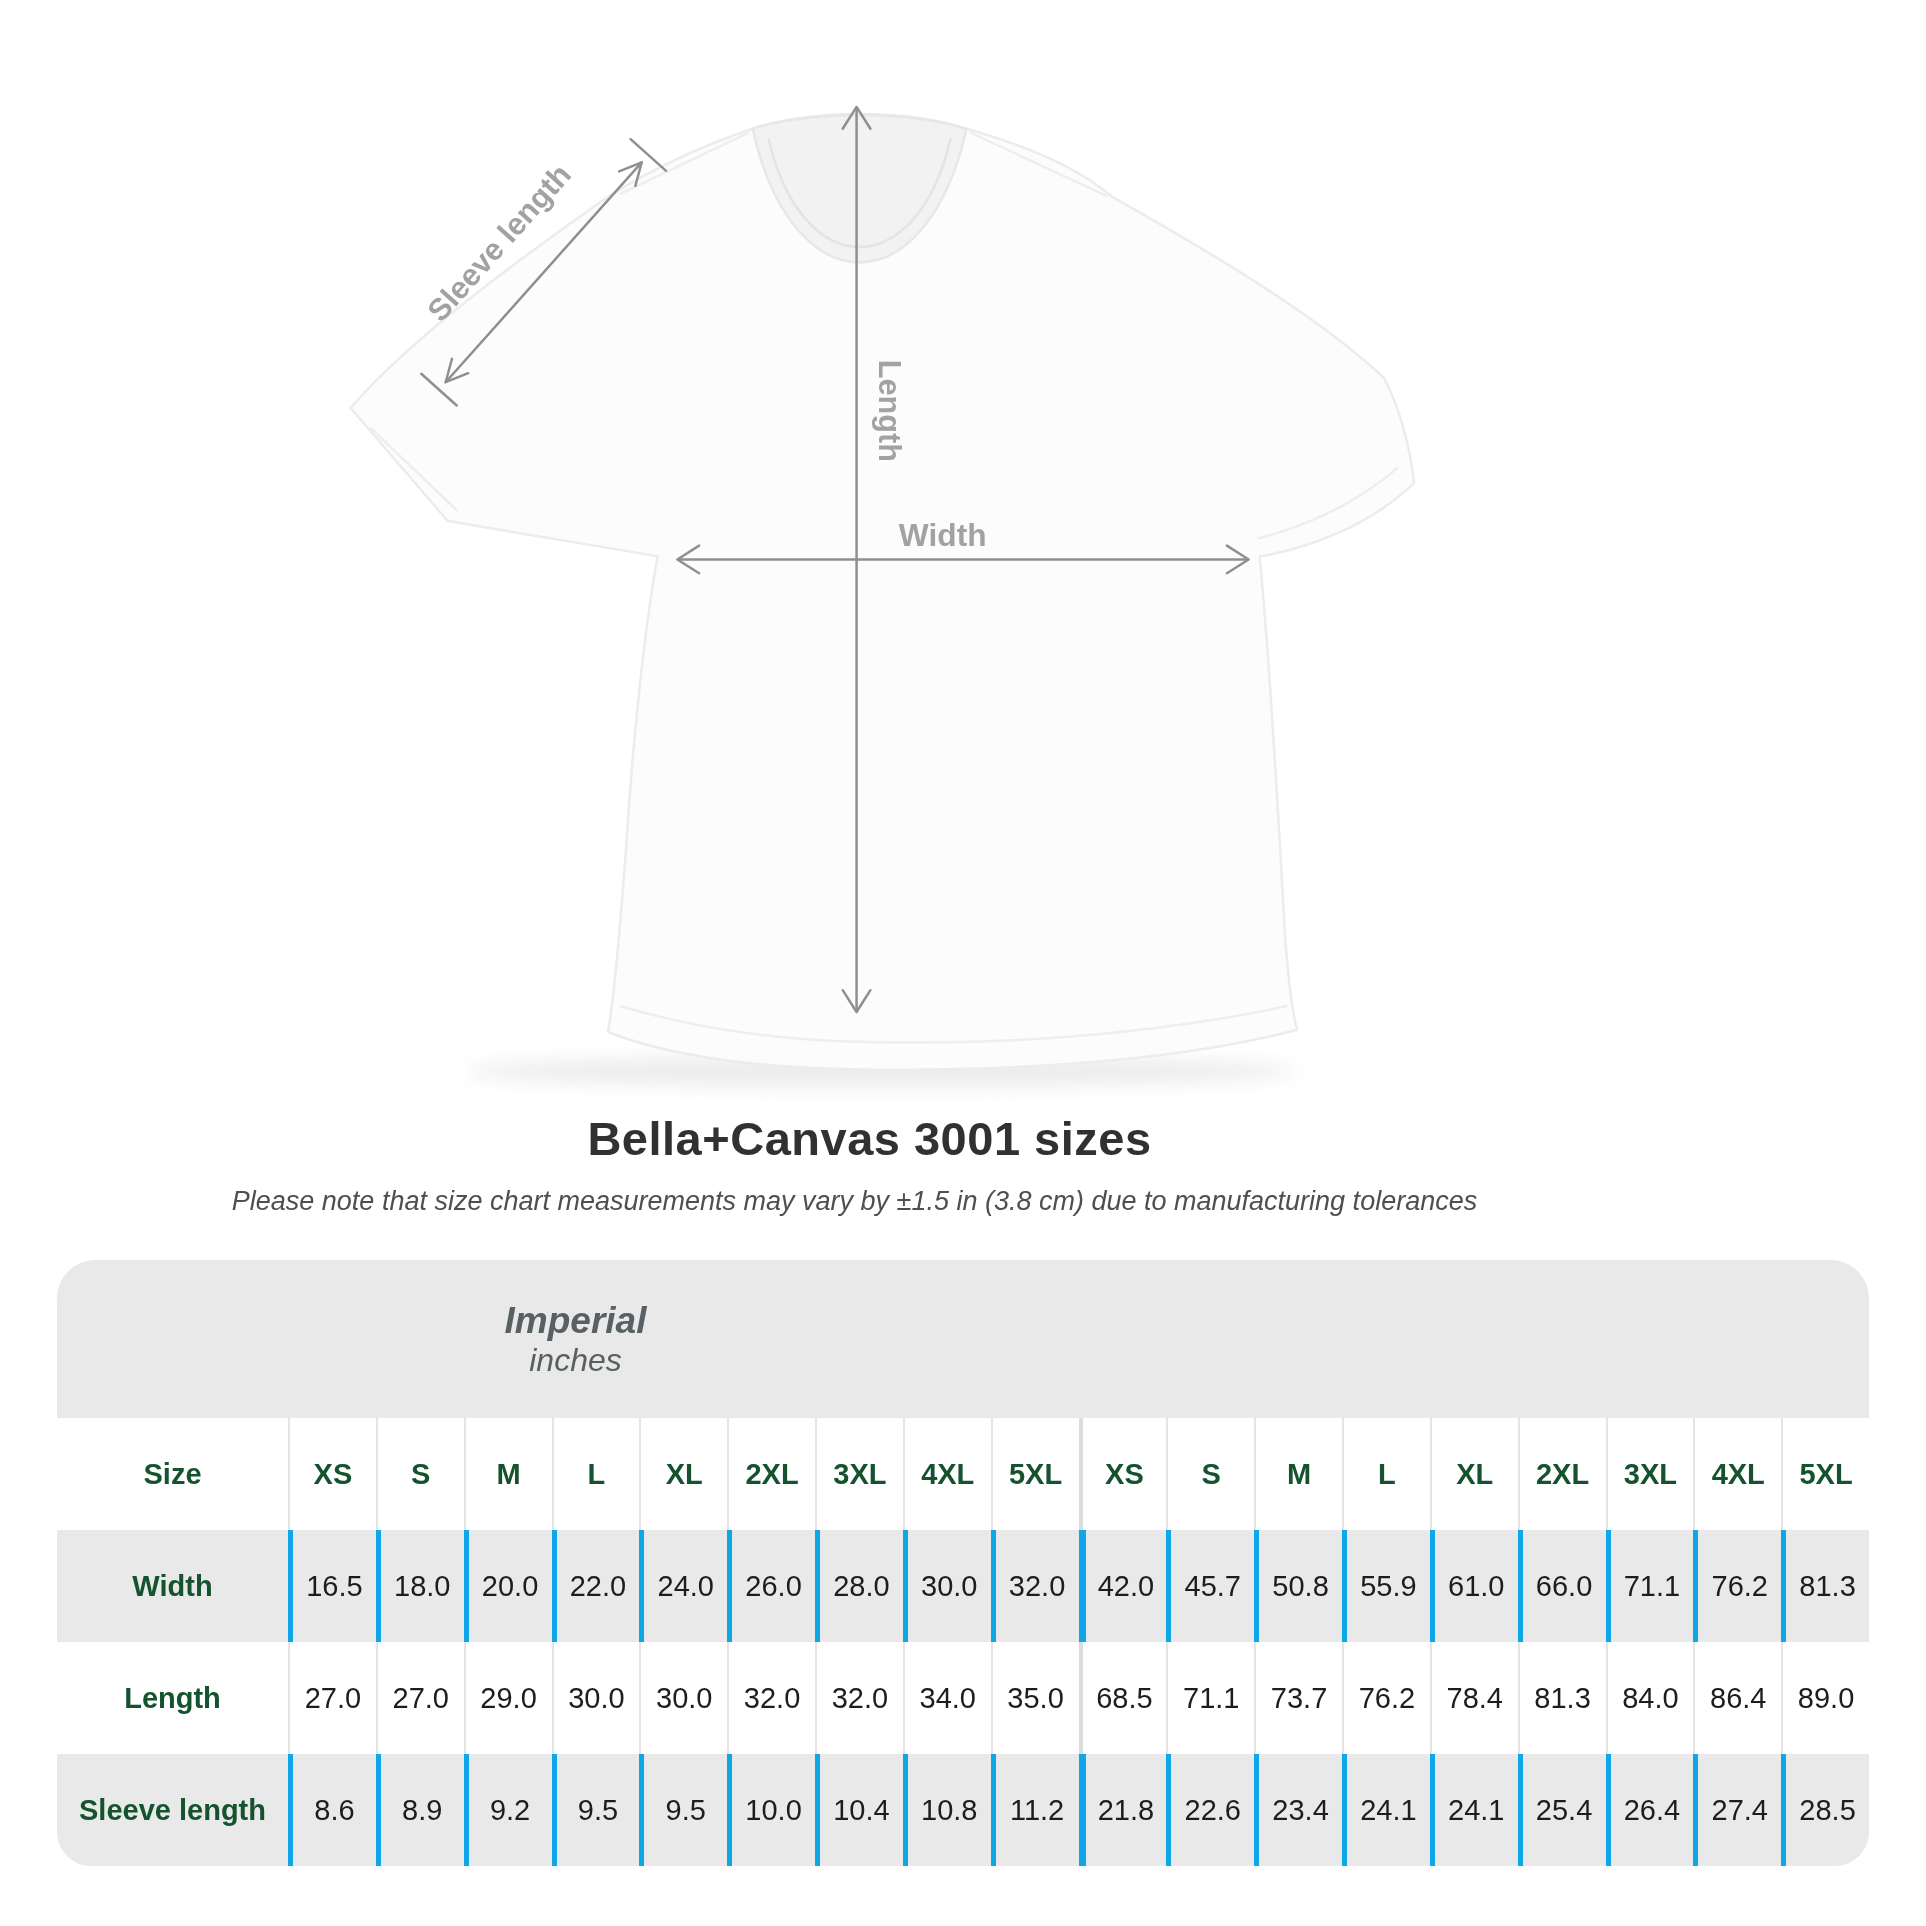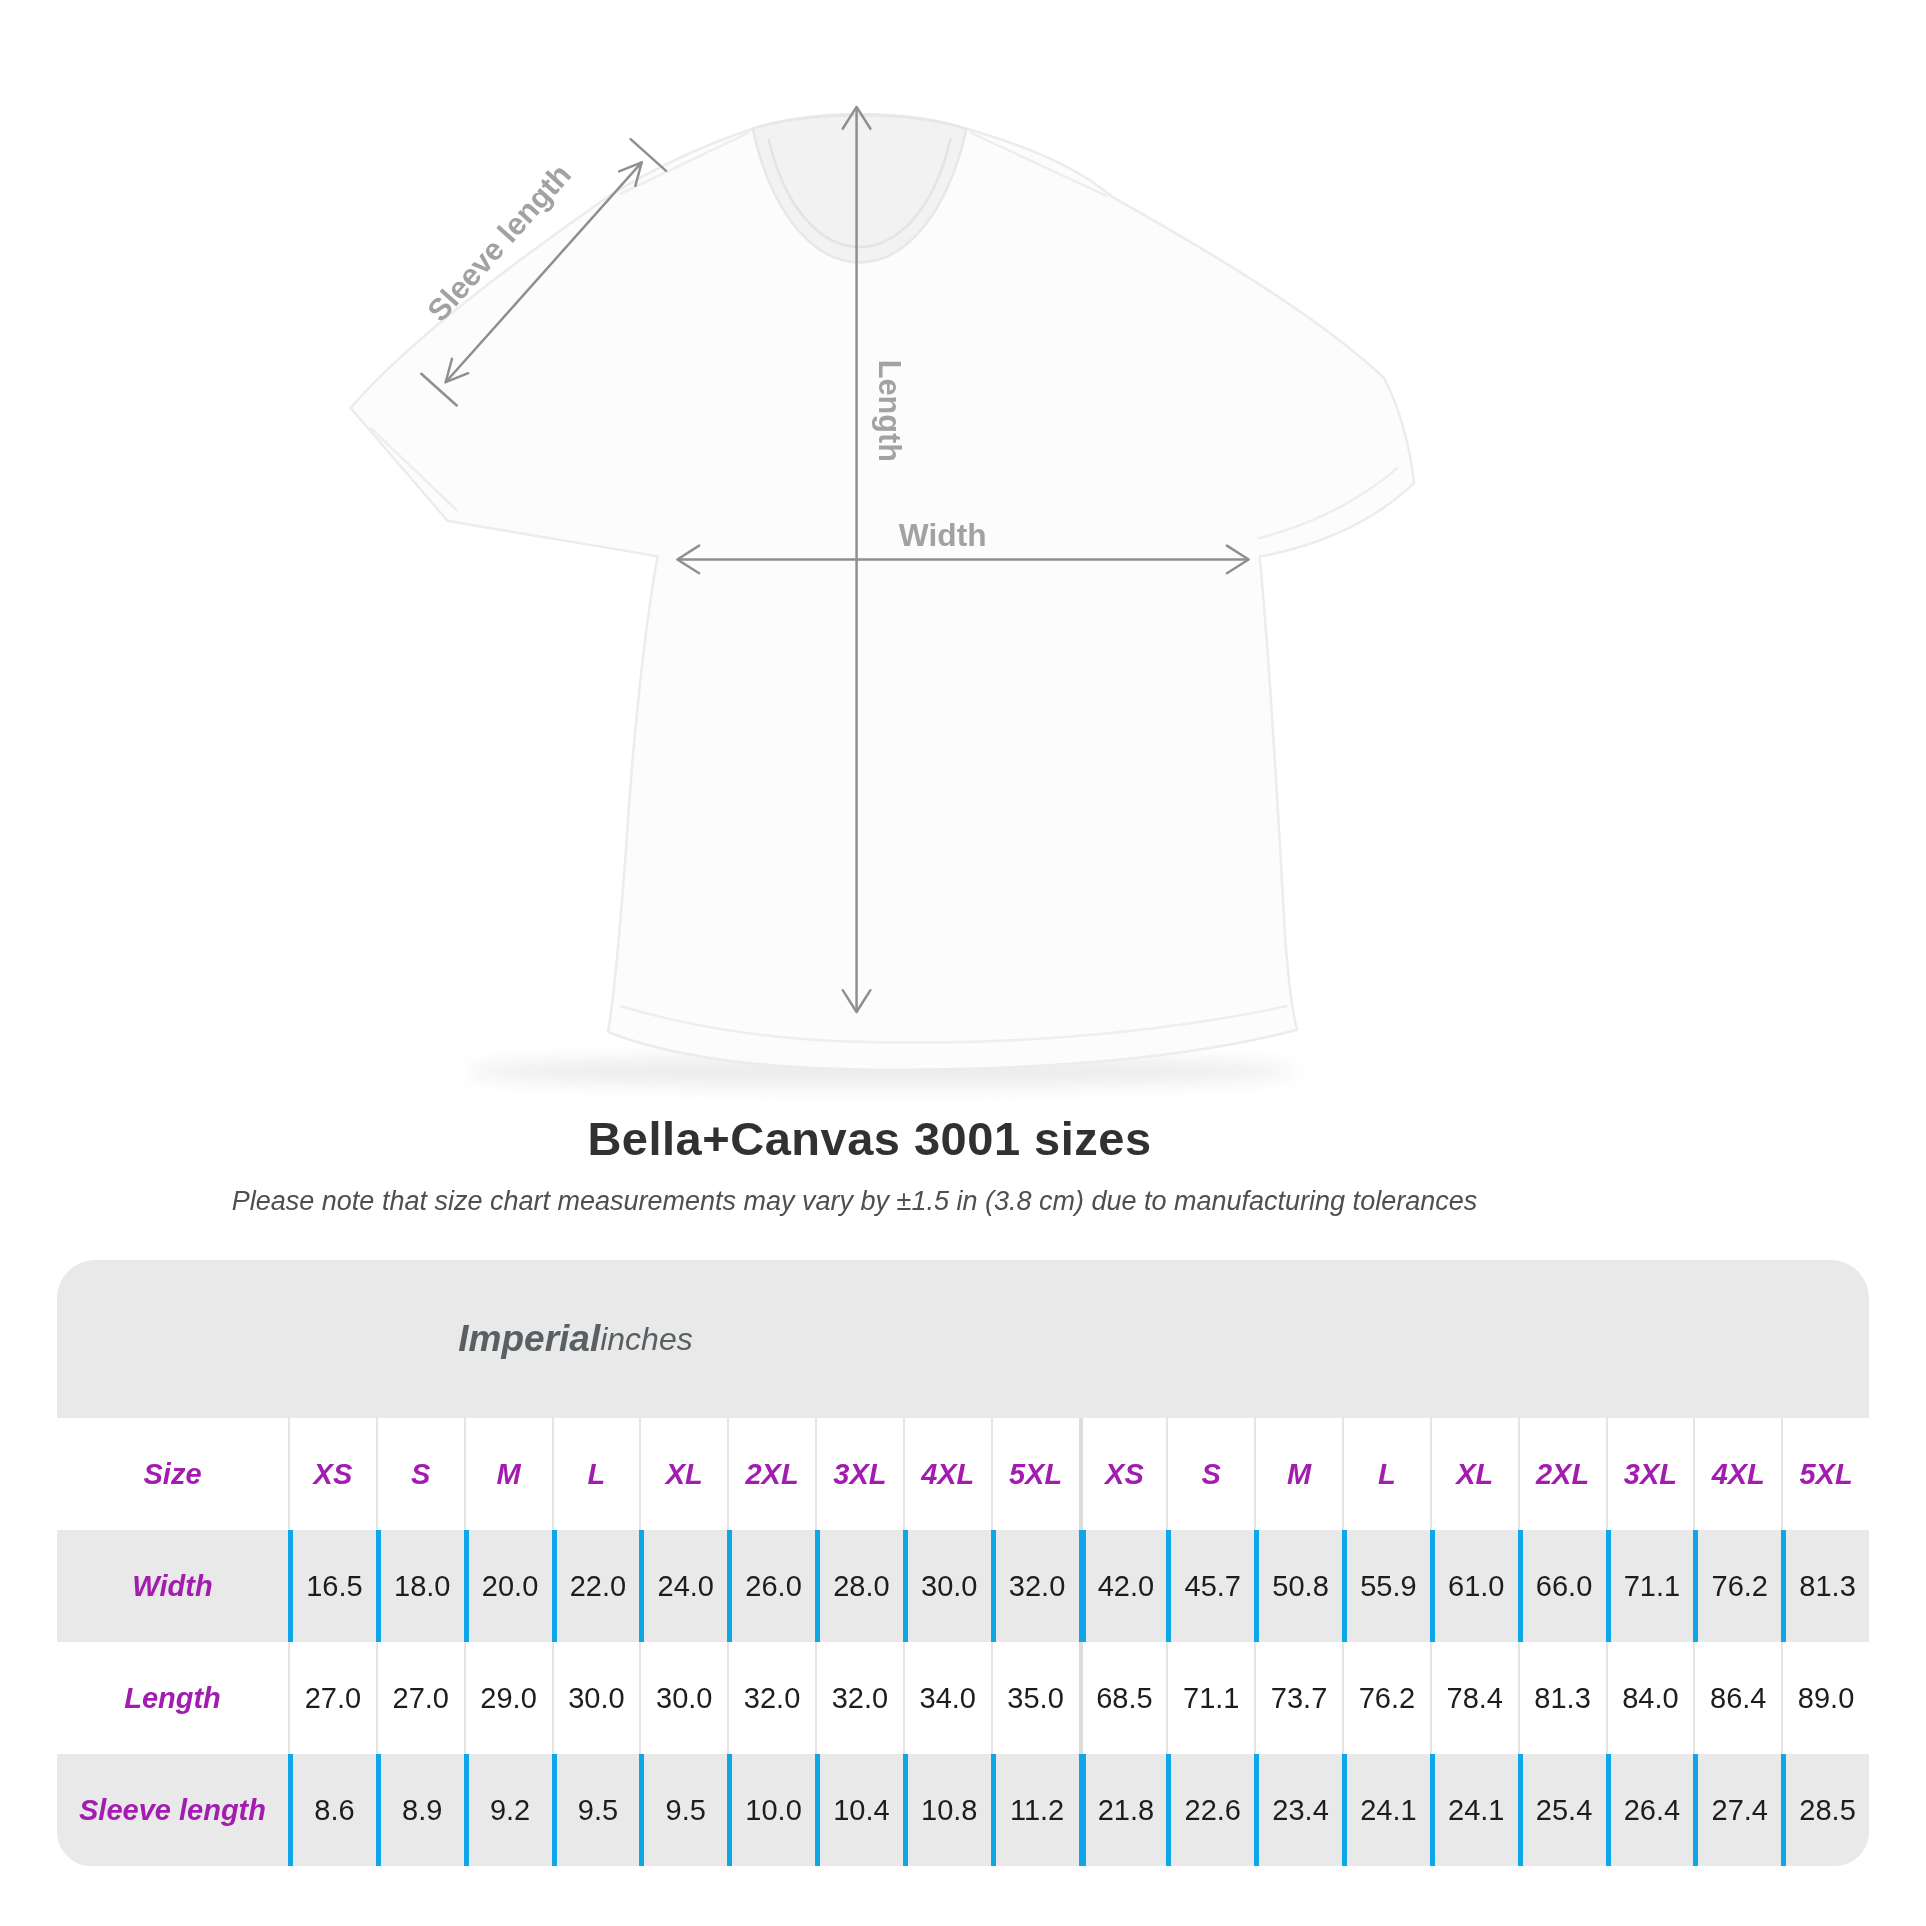--- a/index.html
+++ b/index.html
@@ -19,37 +19,37 @@
     font-size:27px;font-style:italic;color:#4d4f50;
   }
   
   .size-table{
     position:absolute;left:57px;top:1260px;width:1812px;height:606px;
   }
   .band{
     height:158px;background:#e9e9e9;border-radius:38px 38px 0 0;
     display:flex;
   }
-  .band-col{display:flex;flex-direction:row;align-items:center;justify-content:center;}
+  .band-col{display:flex;flex-direction:column;align-items:center;justify-content:center;}
   .band-left{width:1037px;}
   .band-right{flex:1;}
   .band-name{font-size:37px;font-weight:bold;font-style:italic;color:#596063;}
   .band-unit{font-size:32px;font-style:italic;color:#596063;}
   .row{display:grid;grid-template-columns:231px repeat(18,1fr);height:112px;}
   .cell{
     display:flex;align-items:center;justify-content:center;height:100%;
     font-size:29px;white-space:nowrap;
   }
   .row-gray .cell{background:#e9e9e9;border-left:5px solid #0ea5e9;}
   .row-gray .cell:first-child{border-left:none;}
   .row-gray .cell.mid{border-left-width:7px;}
   .row-white .cell{background:#ffffff;border-left:2px solid #e4e4e4;}
   .row-white .cell:first-child{border-left:none;}
   .row-white .cell.mid{border-left:4px solid #dcdcdc;}
-  .c-label,.c-size{font-weight:bold;color:#a21caf;font-style:italic;}
+  .c-label,.c-size{font-weight:bold;color:#14532d;}
   .c-val{color:#1d1d1d;}
   .rows .row:last-child .cell:first-child{border-bottom-left-radius:34px;}
   .rows .row:last-child .cell:last-child{border-bottom-right-radius:34px;}
 </style>
 </head>
 <body>
 
 <div class="diagram-wrap">
   <svg width="1927" height="1109" viewBox="0 0 1946 1120">
     <defs>

